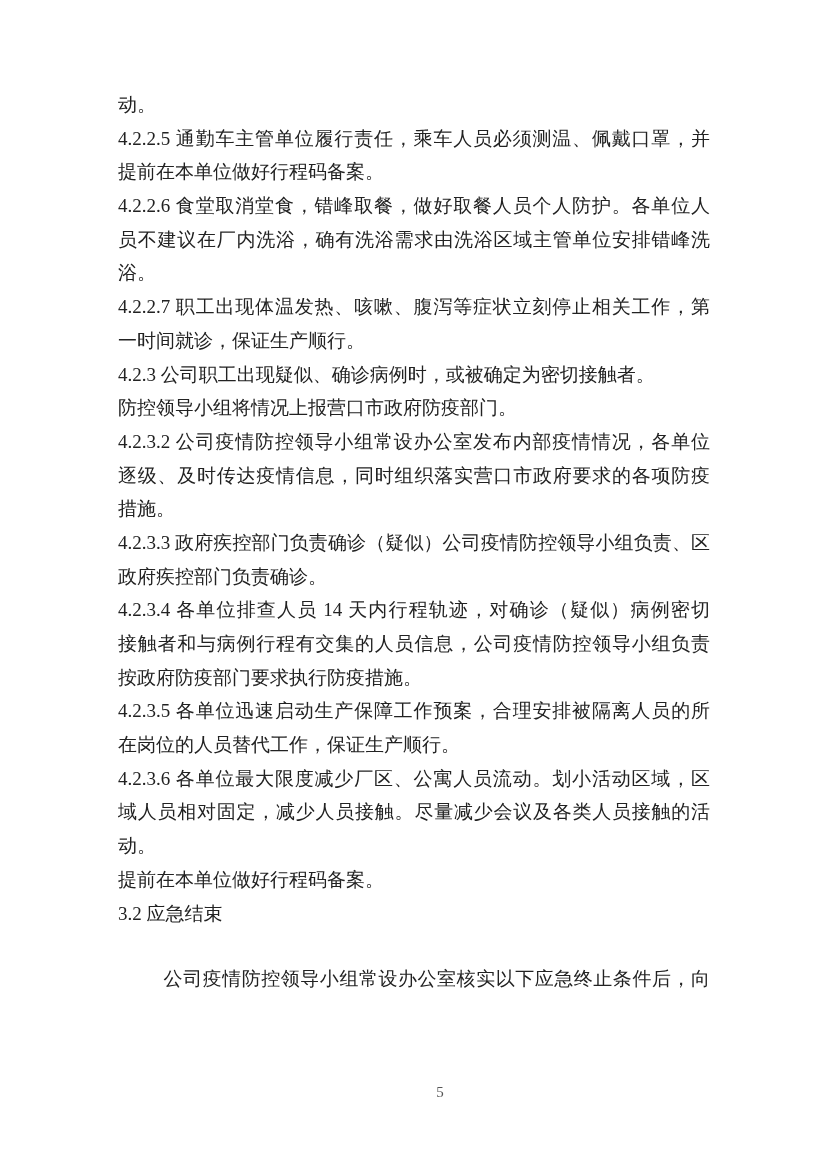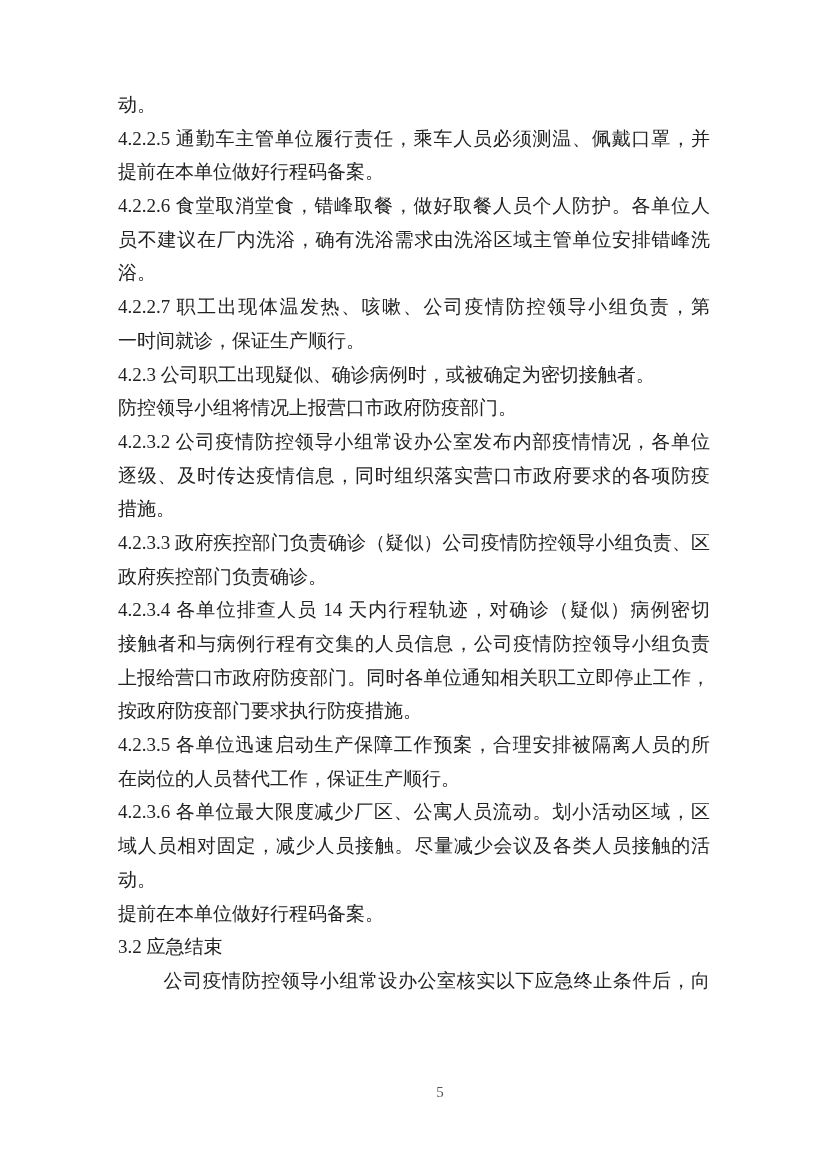--- a/index.html
+++ b/index.html
@@ -29,20 +29,21 @@
     height: 33.7px;
     overflow: visible;
     white-space: normal;
   }
   .line.just {
     text-align: justify;
     text-align-last: justify;
   }
   .line.ind {
     text-indent: 2.4em;
+    margin-top: 32px;
   }
   .footer {
     position: absolute;
     top: 1084px;
     left: 0;
     width: 880px;
     text-align: center;
     font-size: 15px;
     color: #555555;
     font-family: "Liberation Serif", "DejaVu Serif", serif;
@@ -52,32 +53,31 @@
 <body>
 
 <div class="page">
   <div class="doc-body" id="doc-body">
       <div class="line">动。</div>
       <div class="line just">4.2.2.5 通勤车主管单位履行责任，乘车人员必须测温、佩戴口罩，并</div>
       <div class="line">提前在本单位做好行程码备案。</div>
       <div class="line just">4.2.2.6 食堂取消堂食，错峰取餐，做好取餐人员个人防护。各单位人</div>
       <div class="line just">员不建议在厂内洗浴，确有洗浴需求由洗浴区域主管单位安排错峰洗</div>
       <div class="line">浴。</div>
-      <div class="line just">4.2.2.7 职工出现体温发热、咳嗽、公司疫情防控领导小组负责，第</div>
+      <div class="line just">4.2.2.7 职工出现体温发热、咳嗽、腹泻等症状立刻停止相关工作，第</div>
       <div class="line">一时间就诊，保证生产顺行。</div>
       <div class="line">4.2.3 公司职工出现疑似、确诊病例时，或被确定为密切接触者。</div>
       <div class="line">防控领导小组将情况上报营口市政府防疫部门。</div>
       <div class="line just">4.2.3.2 公司疫情防控领导小组常设办公室发布内部疫情情况，各单位</div>
       <div class="line just">逐级、及时传达疫情信息，同时组织落实营口市政府要求的各项防疫</div>
       <div class="line">措施。</div>
       <div class="line just">4.2.3.3 政府疾控部门负责确诊（疑似）公司疫情防控领导小组负责、区</div>
       <div class="line">政府疾控部门负责确诊。</div>
       <div class="line just">4.2.3.4 各单位排查人员 14 天内行程轨迹，对确诊（疑似）病例密切</div>
       <div class="line just">接触者和与病例行程有交集的人员信息，公司疫情防控领导小组负责</div>
-      <div class="line just">上报给营口市政府防疫部门。同时各单位通知相关职工立即停止工作，</div>
       <div class="line">按政府防疫部门要求执行防疫措施。</div>
       <div class="line just">4.2.3.5 各单位迅速启动生产保障工作预案，合理安排被隔离人员的所</div>
       <div class="line">在岗位的人员替代工作，保证生产顺行。</div>
       <div class="line just">4.2.3.6 各单位最大限度减少厂区、公寓人员流动。划小活动区域，区</div>
       <div class="line just">域人员相对固定，减少人员接触。尽量减少会议及各类人员接触的活</div>
       <div class="line">动。</div>
       <div class="line">提前在本单位做好行程码备案。</div>
       <div class="line">3.2 应急结束</div>
       <div class="line just ind">公司疫情防控领导小组常设办公室核实以下应急终止条件后，向</div>
     </div>

